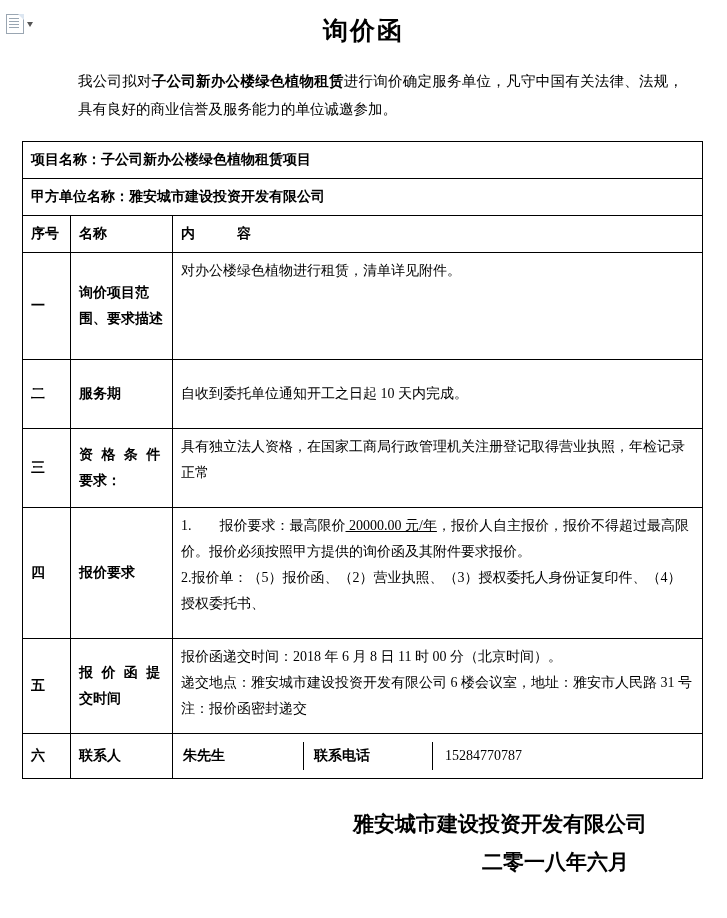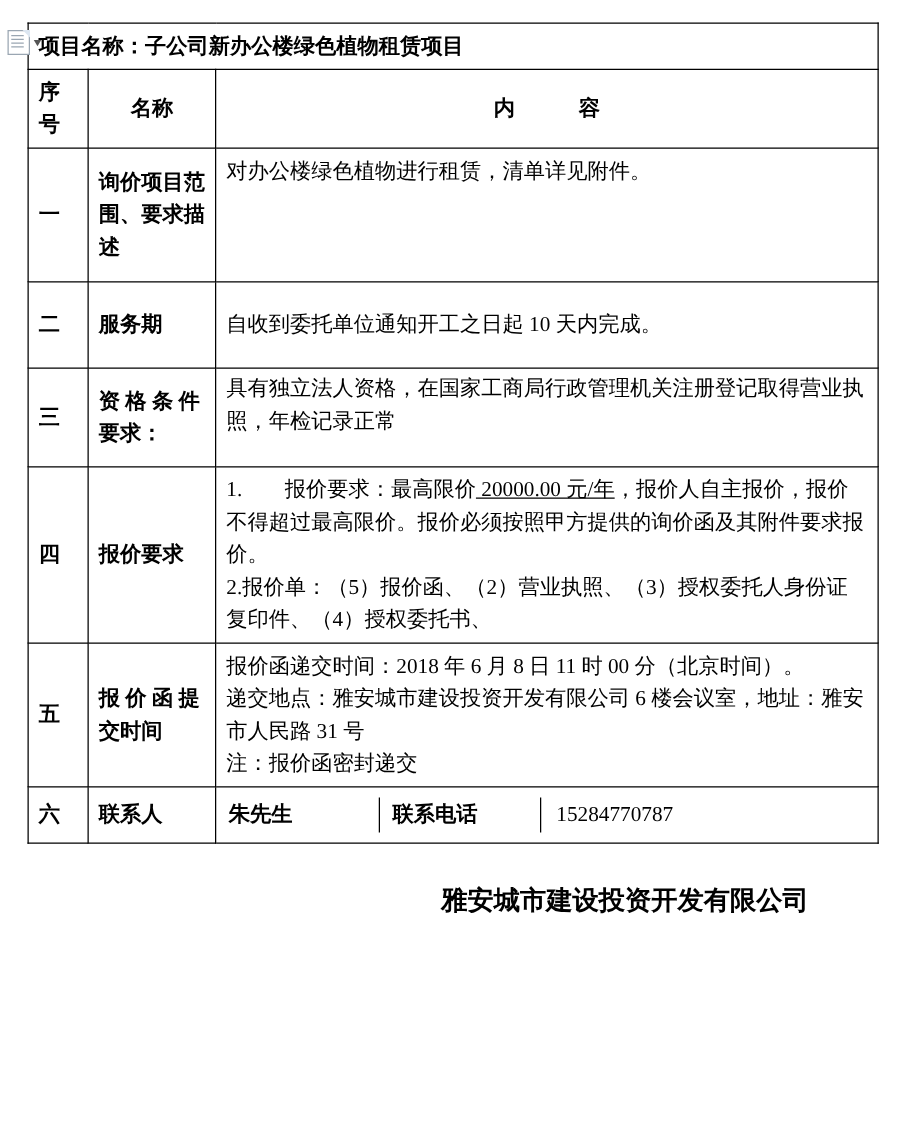--- a/index.html
+++ b/index.html
@@ -87,43 +87,43 @@
   }
 
   table.main {
     border-collapse: collapse;
     margin: 18px 0 0 22px;
     width: 680px;
     table-layout: fixed;
   }
   table.main td {
     border: 1px solid #000000;
-    font-size: 17px;
+    font-size: 14px;
     line-height: 26px;
     padding: 5px 8px;
     vertical-align: middle;
   }
   .row-head td {
     font-weight: bold;
     padding: 6px 10px;
   }
   .col-no {
     width: 48px;
     font-weight: bold;
   }
   .col-name {
     width: 102px;
     font-weight: bold;
     line-height: 30px;
+    font-family: Liberation Mono, monospace;
   }
   .col-content {
     width: 528px;
   }
   .hdr-center {
-    text-align: center;
     font-weight: bold;
   }
   .cell-tall {
     height: 96px;
   }
   .cell-mid {
     height: 58px;
   }
   .cell-list {
     height: 120px;
@@ -184,34 +184,43 @@
 </head>
 <body>
 
 <div class="page">
 
   <div class="doc-icon-wrap">
     <span class="doc-icon"></span>
     <span class="caret-down"></span>
   </div>
 
-
+  <div class="title">询价函</div>
+
+  <div class="intro">
+    <span>我公司拟对</span><span class="bold">子公司新办公楼绿色植物租赁</span><span>进行询价确定服务单位，凡守中国有关法律、法规，具有良好的商业信誉及服务能力的单位诚邀参加。</span>
+  </div>
 
   <table class="main">
     <colgroup>
       <col style="width:48px">
       <col style="width:102px">
       <col style="width:530px">
     </colgroup>
     <tbody>
       <tr class="row-head">
         <td colspan="3">
           <span>项目名称：</span><span>子公司新办公楼绿色植物租赁项目</span>
         </td>
       </tr>
+      <tr class="row-head">
+        <td colspan="3">
+          <span>甲方单位名称：</span><span>雅安城市建设投资开发有限公司</span>
+        </td>
+      </tr>
       <tr>
         <td class="col-no">序号</td>
         <td class="hdr-center">名称</td>
         <td class="hdr-center">内　　　容</td>
       </tr>
 
       <tr>
         <td class="col-no cell-tall">一</td>
         <td class="col-name">询价项目范围、要求描述</td>
         <td class="col-content" style="vertical-align:top;">对办公楼绿色植物进行租赁，清单详见附件。</td>
@@ -257,15 +266,16 @@
             <span class="contact-label">联系电话</span>
             <span class="contact-phone">15284770787</span>
           </div>
         </td>
       </tr>
     </tbody>
   </table>
 
   <div class="sign">
     <div>雅安城市建设投资开发有限公司</div>
+    <div class="date">二零一八年六月</div>
   </div>
 
 </div>
 
 </body></html>

